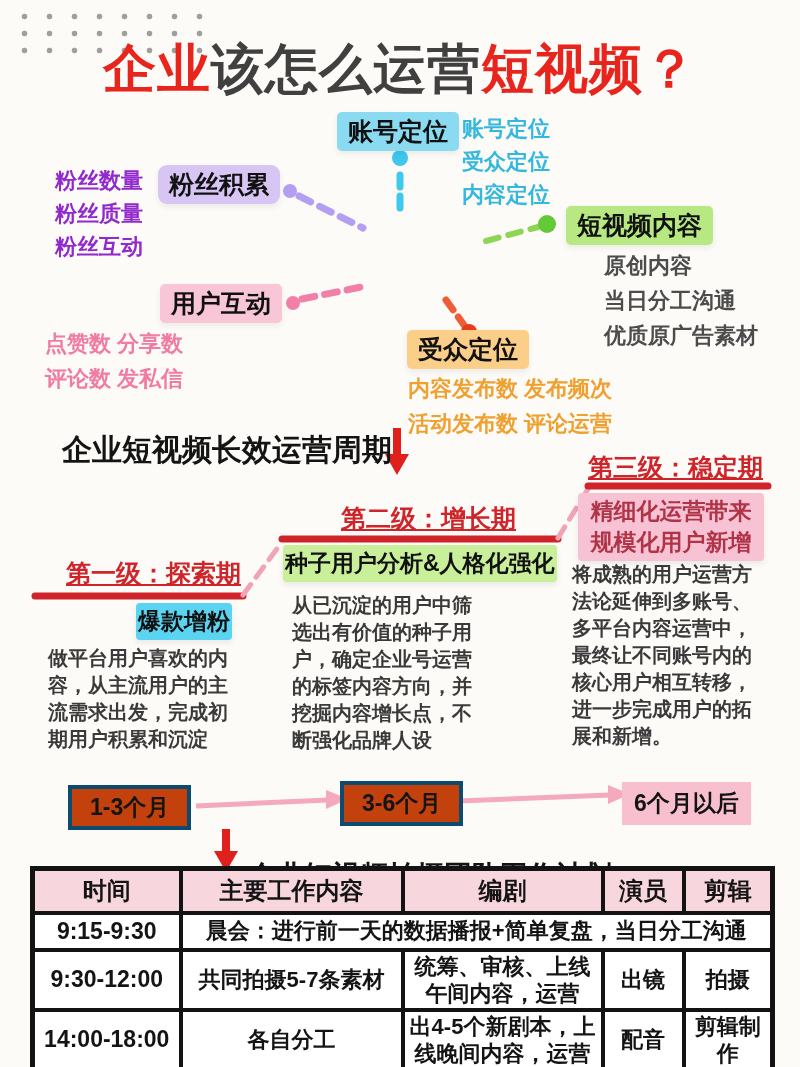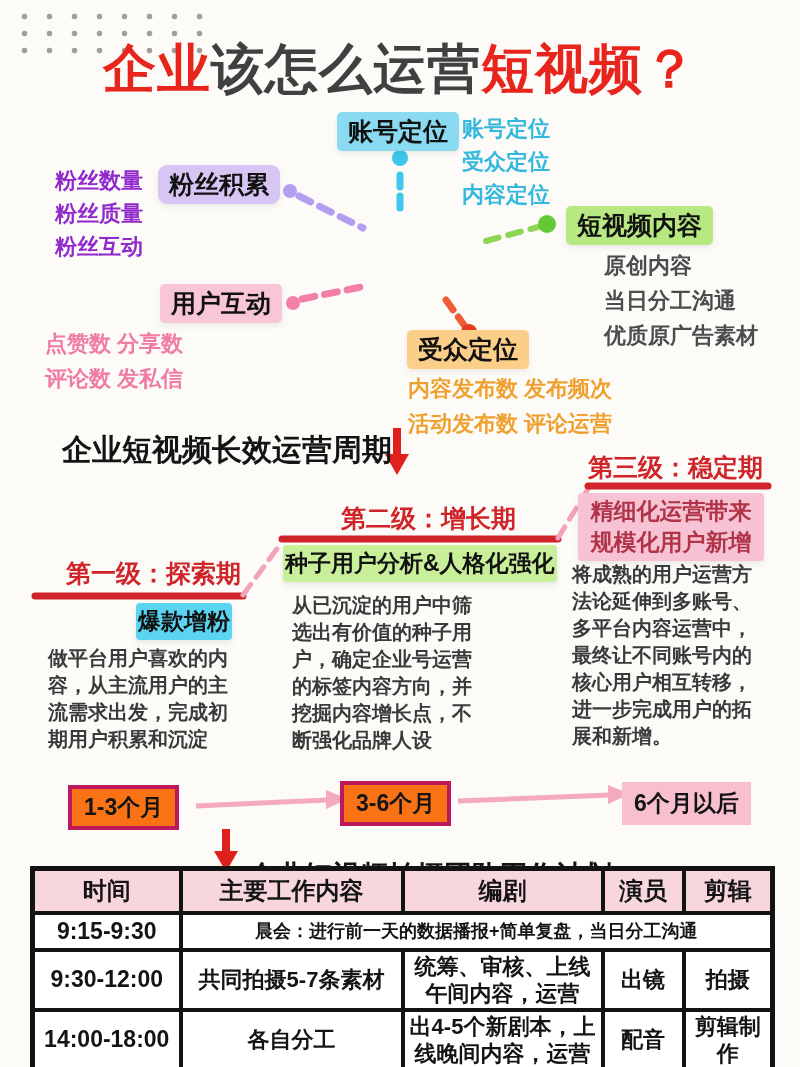--- a/index.html
+++ b/index.html
@@ -45,21 +45,21 @@
     background:#fcf5e1; border-radius:50%;
     display:flex; flex-direction:column; align-items:center; justify-content:center;
     font-size:27px; font-weight:800; line-height:34px;
     box-shadow:0 8px 18px rgba(120,110,60,.14);
   }
 
   .cycle-heading {
     position:absolute; left:62px; top:430px;
     font-size:30px; font-weight:900; color:#141414; white-space:nowrap;
   }
-  .stage-title { position:absolute; font-size:25px; font-weight:800; color:#cf2429; white-space:nowrap; }
+  .stage-title { position:absolute; font-size:25px; font-weight:800; color:#cf2429; white-space:nowrap;text-decoration:underline; }
   .stage1-title { left:66px;  top:557px; }
   .stage2-title { left:341px; top:502px; }
   .stage3-title { left:588px; top:451px; }
 
   .stage-tag {
     position:absolute; padding:3px 2px; border-radius:4px;
     font-size:23px; font-weight:800; color:#111; white-space:nowrap;
     box-shadow:0 3px 6px rgba(0,0,0,.08);
   }
   .stage1-tag { left:136px; top:603px; }
@@ -69,44 +69,44 @@
     line-height:31px; color:#b03348; padding:3px 6px;
   }
   .stage-body {
     position:absolute; font-size:20px; font-weight:600; color:#3a3a3a; line-height:27px;
   }
   .stage1-body { left:48px;  top:645px; width:190px; }
   .stage2-body { left:292px; top:592px; width:182px; }
   .stage3-body { left:572px; top:561px; width:186px; }
 
   .time-box {
-    position:absolute; background:#f97316; border:4px solid #be185d;
+    position:absolute; background:#c2410c; border:4px solid #0c4a6e;
     font-size:23px; font-weight:800; text-align:center; white-space:nowrap;
-    padding:3px 12px; color:#141414;
+    padding:3px 18px; color:#141414;
   }
   .time1 { left:68px;  top:785px; }
   .time2 { left:340px; top:781px; }
   .time3 { left:622px; top:782px; border:none; background:#f8bfcf; padding:6px 12px; }
 
   .table-heading {
     position:absolute; left:248px; top:857px;
     font-size:28px; font-weight:900; color:#141414; white-space:nowrap;
   }
 
   .schedule { position:absolute; left:30px; top:866px; width:740px; }
   .schedule table {
     width:100%; border-collapse:collapse; table-layout:fixed; background:#fff;
     border:5px solid #131313;
   }
   .schedule th, .schedule td {
     border:4px solid #131313; text-align:center; vertical-align:middle;
     font-weight:800; color:#141414; padding:1px 4px; overflow:hidden;
   }
   .schedule thead th { background:#f8d6de; font-size:24px; height:44px; }
-  .schedule .row-morning td { height:37px; font-size:18px; }
+  .schedule .row-morning td { height:37px; font-size:22px; }
   .schedule .row-mid td { height:55px; font-size:22px; line-height:27px; }
   .schedule .row-pm  td { height:58px; font-size:22px; line-height:27px; }
   .schedule td.c-time { font-size:23px; }
 </style>
 </head>
 <body>
 
 <div class="page">
 
   <div class="dots"></div>

